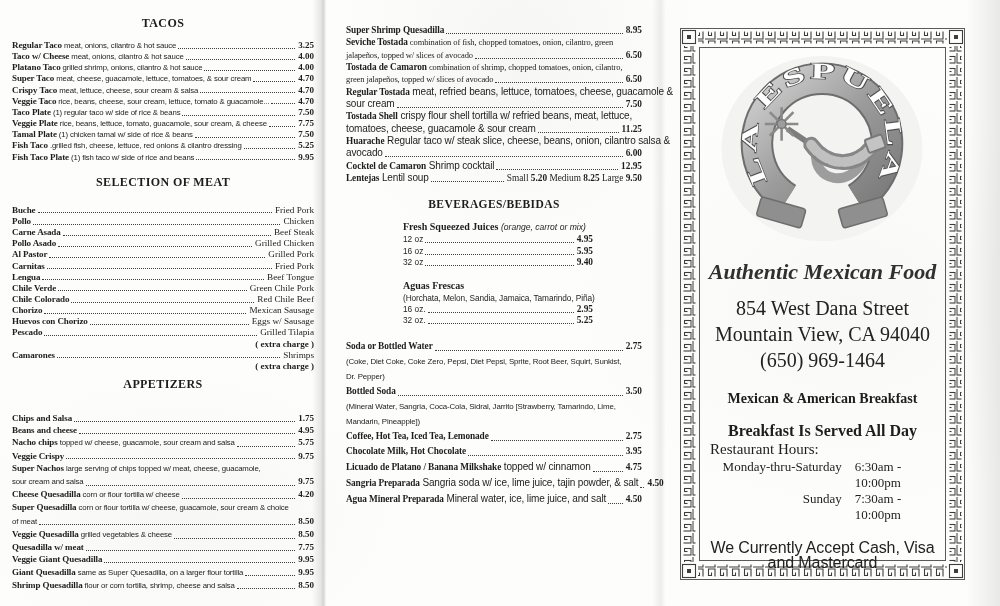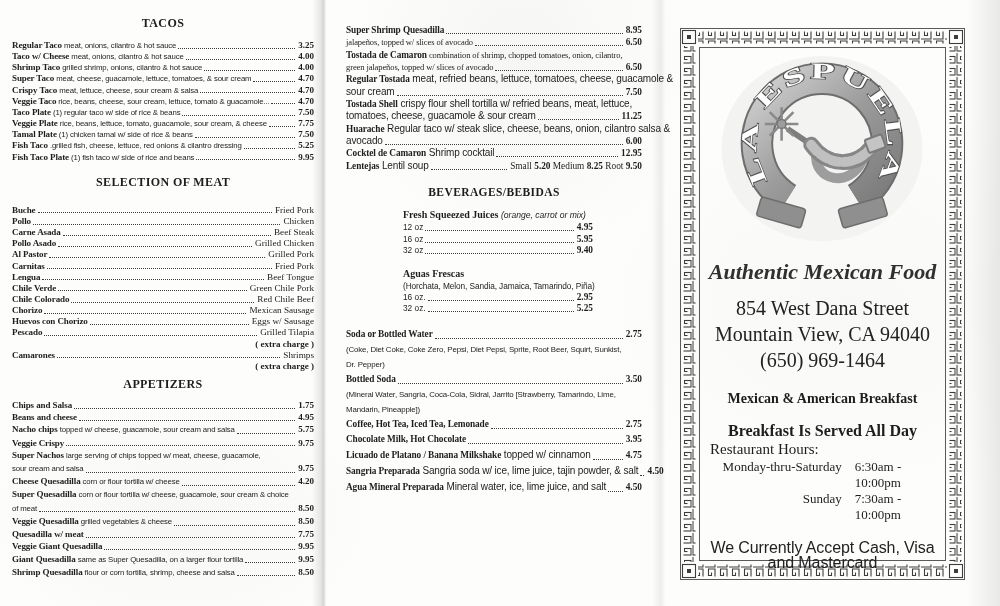--- a/index.html
+++ b/index.html
@@ -43,21 +43,21 @@
 
   
   #col-left .ln, #col-left .xtr { line-height:11.15px; }
   #col-left .nm, #col-left .pr, #col-left .xtr { font-size:9px; }
   #col-left .ds { font-size:7.8px; }
   #tacos-items { margin-top:9px; }
   #meat-title  { margin-top:12px; }
   #meat-items  { margin-top:15px; }
   #meat-items .pr { font-size:9.2px; }
   #app-title   { margin-top:5px; }
-  #app-items   { margin-top:7px; }
+  #app-items   { margin-top:20px; }
   #app-items .ln { line-height:12.2px; }
 
   
   #specials .ln { line-height:12.35px; }
   #col-mid .nm, #col-mid .pr { font-size:9.3px; }
   #col-mid .ds { font-size:10px; }
   #col-mid .ds.sf { font-size:8.5px; }
   #bev-title { margin-top:13px; font-size:11.5px; }
   .bev-block { margin-left:57px; }
   #juices { margin-top:8px; }
@@ -100,21 +100,21 @@
   <div id="col-left" class="col">
     <div class="sec-title" id="tacos-title">TACOS</div>
     <div id="tacos-items" class="items">
         <div class="mi">
           <div class="ln"><span class="nm">Regular Taco</span><span class="ds"> meat, onions, cilantro &amp; hot sauce</span><span class="ld"></span><span class="pr"><span class="pb">3.25</span></span></div>
         </div>
         <div class="mi">
           <div class="ln"><span class="nm">Taco w/ Cheese</span><span class="ds"> meat, onions, cilantro &amp; hot sauce</span><span class="ld"></span><span class="pr"><span class="pb">4.00</span></span></div>
         </div>
         <div class="mi">
-          <div class="ln"><span class="nm">Shrimp Taco</span><span class="ds"> grilled shrimp, onions, cilantro &amp; hot sauce</span><span class="ld"></span><span class="pr"><span class="pb">4.00</span></span></div>
+          <div class="ln"><span class="nm">Platano Taco</span><span class="ds"> grilled shrimp, onions, cilantro &amp; hot sauce</span><span class="ld"></span><span class="pr"><span class="pb">4.00</span></span></div>
         </div>
         <div class="mi">
           <div class="ln"><span class="nm">Super Taco</span><span class="ds"> meat, cheese, guacamole, lettuce, tomatoes, &amp; sour cream</span><span class="ld"></span><span class="pr"><span class="pb">4.70</span></span></div>
         </div>
         <div class="mi">
           <div class="ln"><span class="nm">Crispy Taco</span><span class="ds"> meat, lettuce, cheese, sour cream &amp; salsa</span><span class="ld"></span><span class="pr"><span class="pb">4.70</span></span></div>
         </div>
         <div class="mi">
           <div class="ln"><span class="nm">Veggie Taco</span><span class="ds"> rice, beans, cheese, sour cream, lettuce, tomato &amp; guacamole...</span><span class="ld"></span><span class="pr"><span class="pb">4.70</span></span></div>
         </div>
@@ -222,20 +222,21 @@
         </div>
       </div>
   </div>
 
   <div id="col-mid" class="col">
     <div id="specials" class="items">
         <div class="mi">
           <div class="ln"><span class="nm">Super Shrimp Quesadilla</span><span class="ld"></span><span class="pr"><span class="pb">8.95</span></span></div>
         </div>
         <div class="mi">
+          <div class="ln"><span class="nm">Seviche Tostada</span><span class="ds sf"> combination of fish, chopped tomatoes, onion, cilantro, green</span></div>
           <div class="ln"><span class="ds sf">jalapeños, topped w/ slices of avocado</span><span class="ld"></span><span class="pr"><span class="pb">6.50</span></span></div>
         </div>
         <div class="mi">
           <div class="ln"><span class="nm">Tostada de Camaron</span><span class="ds sf"> combination of shrimp, chopped tomatoes, onion, cilantro,</span></div>
           <div class="ln"><span class="ds sf">green jalapeños, topped w/ slices of avocado</span><span class="ld"></span><span class="pr"><span class="pb">6.50</span></span></div>
         </div>
         <div class="mi">
           <div class="ln"><span class="nm">Regular Tostada</span><span class="ds"> meat, refried beans, lettuce, tomatoes, cheese, guacamole &amp;</span></div>
           <div class="ln"><span class="ds">sour cream</span><span class="ld"></span><span class="pr"><span class="pb">7.50</span></span></div>
         </div>
@@ -244,21 +245,21 @@
           <div class="ln"><span class="ds">tomatoes, cheese, guacamole &amp; sour cream</span><span class="ld"></span><span class="pr"><span class="pb">11.25</span></span></div>
         </div>
         <div class="mi">
           <div class="ln"><span class="nm">Huarache</span><span class="ds"> Regular taco w/ steak slice, cheese, beans, onion, cilantro salsa &amp;</span></div>
           <div class="ln"><span class="ds">avocado</span><span class="ld"></span><span class="pr"><span class="pb">6.00</span></span></div>
         </div>
         <div class="mi">
           <div class="ln"><span class="nm">Cocktel de Camaron</span><span class="ds"> Shrimp cocktail</span><span class="ld"></span><span class="pr"><span class="pb">12.95</span></span></div>
         </div>
         <div class="mi">
-          <div class="ln"><span class="nm">Lentejas</span><span class="ds"> Lentil soup</span><span class="ld"></span><span class="pr"><span>Small</span><span> </span><span class="pb">5.20</span><span> </span><span>Medium</span><span> </span><span class="pb">8.25</span><span> </span><span>Root</span><span> </span><span class="pb">9.50</span></span></div>
+          <div class="ln"><span class="nm">Lentejas</span><span class="ds"> Lentil soup</span><span class="ld"></span><span class="pr"><span>Small</span><span> </span><span class="pb">5.20</span><span> </span><span>Medium</span><span> </span><span class="pb">8.25</span><span> </span><span>Large</span><span> </span><span class="pb">9.50</span></span></div>
         </div>
       </div>
 
     <div class="sec-title" id="bev-title">BEVERAGES/BEBIDAS</div>
 
     <div id="juices" class="bev-block">
       <div class="bev-label"><span class="bl">Fresh Squeezed Juices</span> <span class="bn">(orange, carrot or mix)</span></div>
       <div id="juice-sizes">
           <div class="sz"><span class="szl">12 oz</span><span class="ld"></span><span class="pr"><span class="pb">4.95</span></span></div>
           <div class="sz"><span class="szl">16 oz</span><span class="ld"></span><span class="pr"><span class="pb">5.95</span></span></div>

